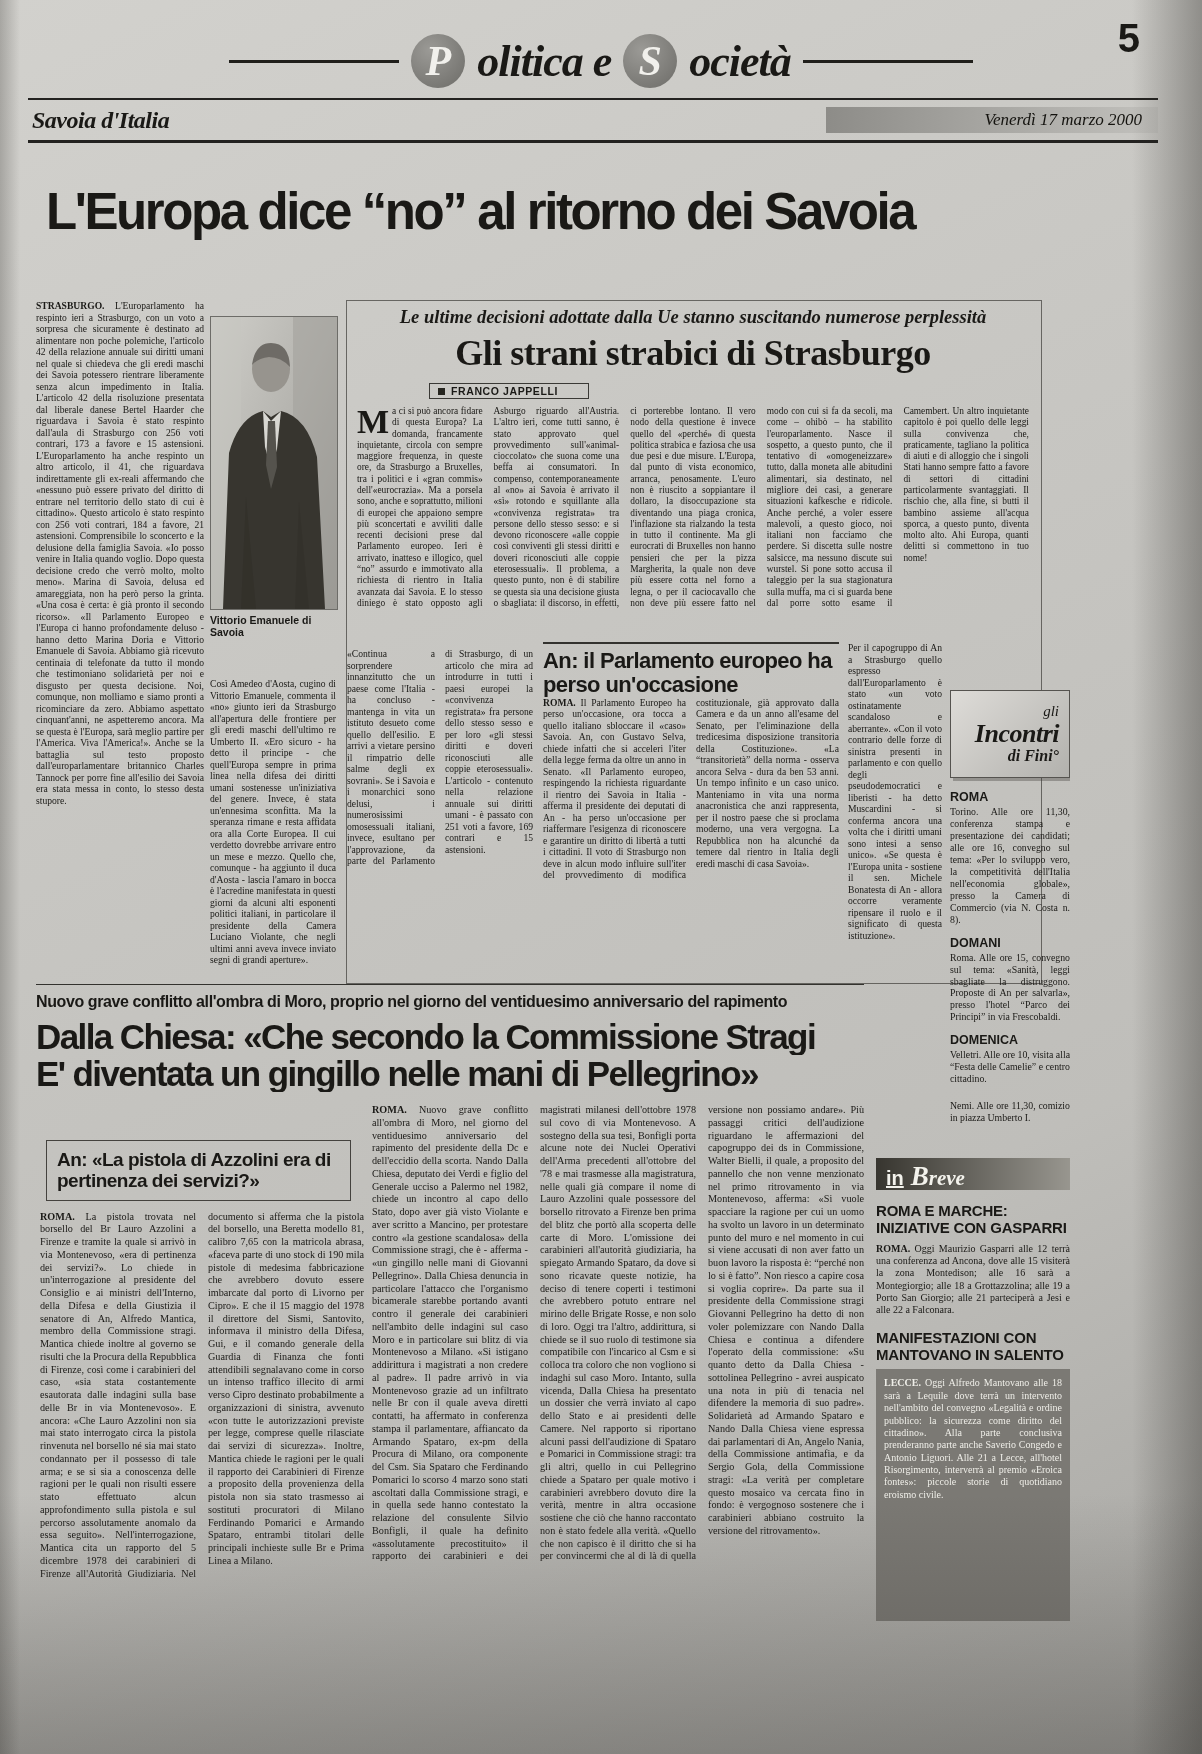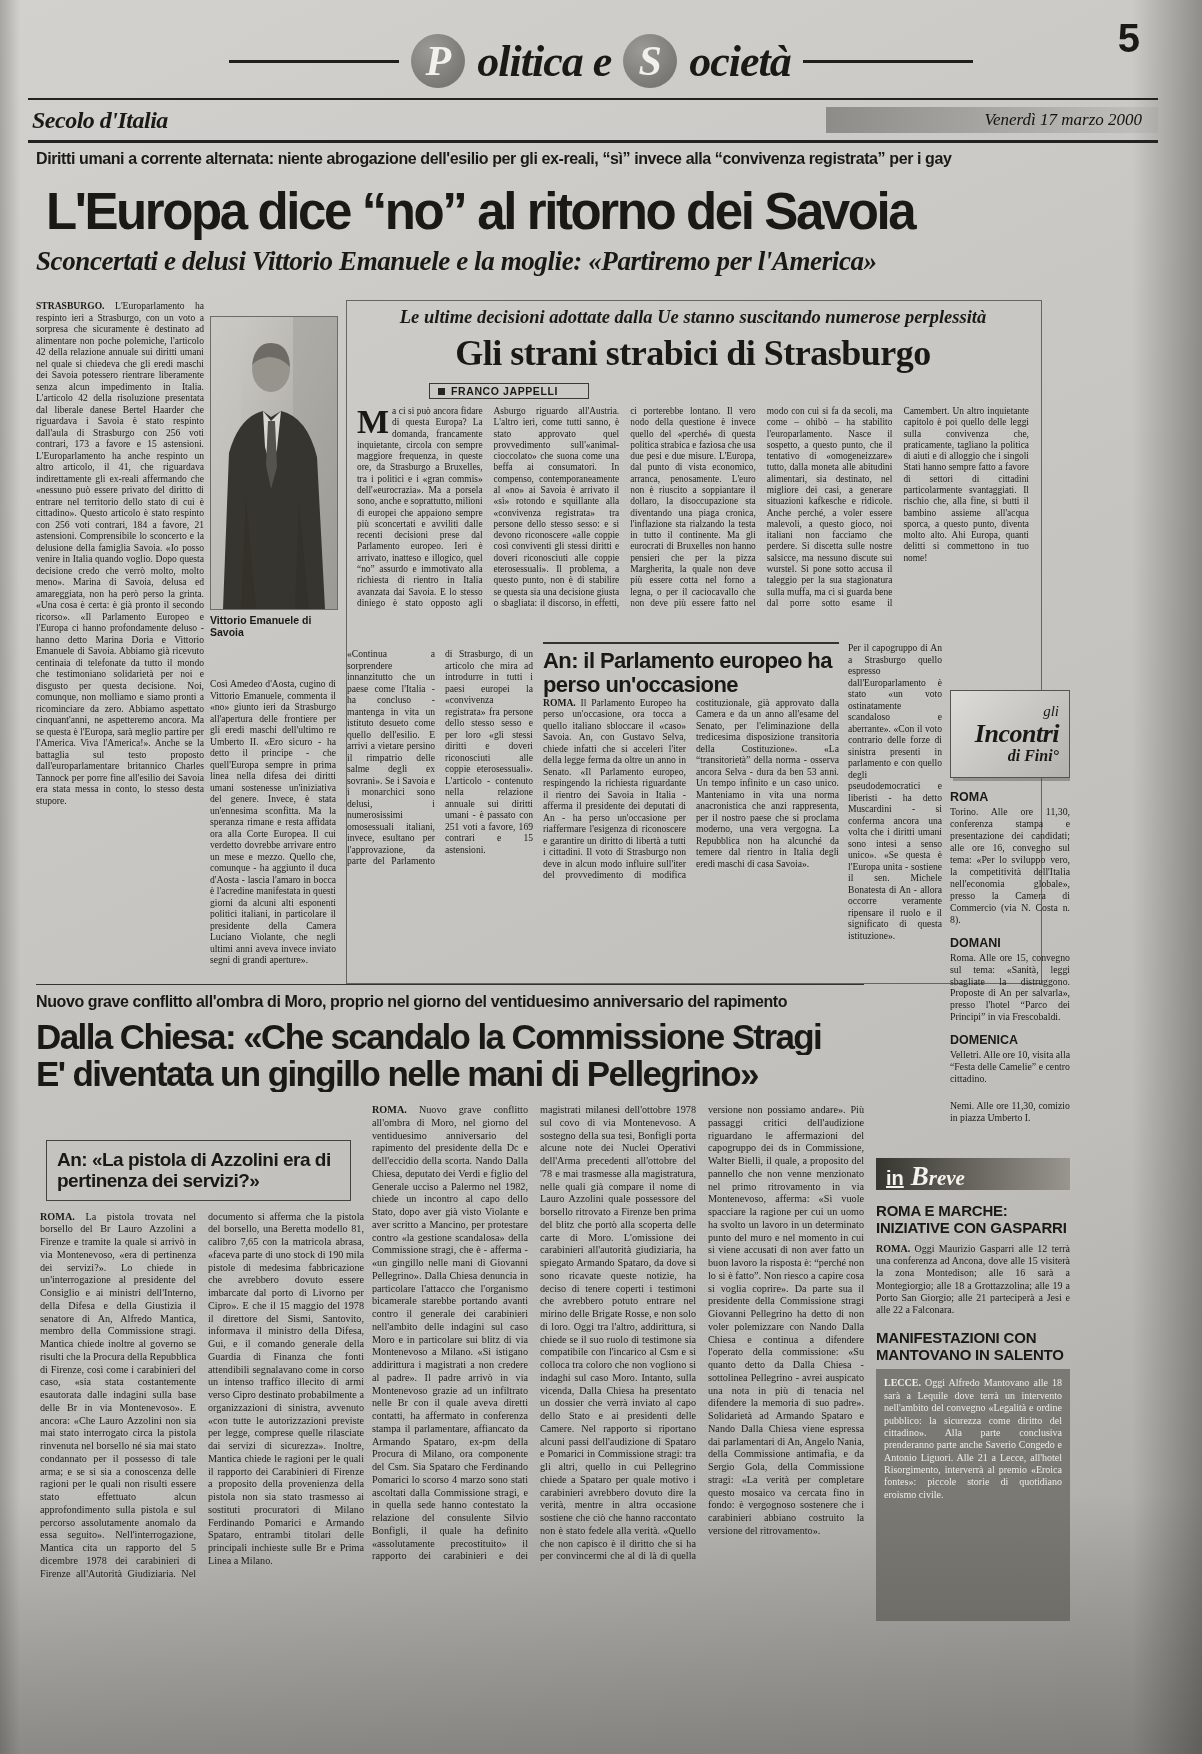--- a/index.html
+++ b/index.html
@@ -92,27 +92,25 @@
   <div class="page-number">5</div>
   <div class="section-header">
     <span class="h-rule"></span>
     <span class="disc">P</span>
     <span class="sec-word">olitica e</span>
     <span class="disc">S</span>
     <span class="sec-word">ocietà</span>
     <span class="h-rule"></span>
   </div>
   <div class="masthead">
-    <span class="np-logo">Secolo d'Italia</span>
+    <span class="np-logo">Savoia d'Italia</span>
     <span class="datebar">Venerdì 17 marzo 2000</span>
   </div>
 
-  <div id="kicker1" class="abs">Diritti umani a corrente alternata: niente abrogazione dell'esilio per gli ex-reali, “sì” invece alla “convivenza registrata” per i gay</div>
   <h1 id="headline1" class="abs">L'Europa dice “no” al ritorno dei Savoia</h1>
-  <div id="subhead1" class="abs">Sconcertati e delusi Vittorio Emanuele e la moglie: «Partiremo per l'America»</div>
 
   <div id="colA" class="abs bt"><span class="dl">STRASBURGO.</span> <span>L'Europarlamento ha respinto ieri a Strasburgo, con un voto a sorpresa che sicuramente è destinato ad alimentare non poche polemiche, l'articolo 42 della relazione annuale sui diritti umani nel quale si chiedeva che gli eredi maschi dei Savoia potessero rientrare liberamente senza alcun impedimento in Italia. L'articolo 42 della risoluzione presentata dal liberale danese Bertel Haarder che riguardava i Savoia è stato respinto dall'aula di Strasburgo con 256 voti contrari, 173 a favore e 15 astensioni. L'Europarlamento ha anche respinto un altro articolo, il 41, che riguardava indirettamente gli ex-reali affermando che «nessuno può essere privato del diritto di entrare nel territorio dello stato di cui è cittadino». Questo articolo è stato respinto con 256 voti contrari, 184 a favore, 21 astensioni. Comprensibile lo sconcerto e la delusione della famiglia Savoia. «Io posso venire in Italia quando voglio. Dopo questa decisione credo che verrò molto, molto meno». Marina di Savoia, delusa ed amareggiata, non ha però perso la grinta. «Una cosa è certa: è già pronto il secondo ricorso». «Il Parlamento Europeo e l'Europa ci hanno profondamente deluso - hanno detto Marina Doria e Vittorio Emanuele di Savoia. Abbiamo già ricevuto centinaia di telefonate da tutto il mondo che testimoniano solidarietà per noi e disgusto per questa decisione. Noi, comunque, non molliamo e siamo pronti a ricominciare da zero. Abbiamo aspettato cinquant'anni, ne aspetteremo ancora. Ma se questa è l'Europa, sarà meglio partire per l'America. Viva l'America!». Anche se la battaglia sul testo proposto dall'europarlamentare britannico Charles Tannock per porre fine all'esilio dei Savoia era stata messa in conto, lo stesso desta stupore.</span></div>
 
   <figure id="photoWrap" class="abs">
     <svg class="photo" viewBox="0 0 126 292" preserveAspectRatio="none">
       <defs>
         <linearGradient id="pbg" x1="0" y1="0" x2="1" y2="1">
           <stop offset="0" stop-color="#cfcec9"></stop>
             <stop offset="0.5" stop-color="#b4b3ae"></stop>
             <stop offset="1" stop-color="#8f8e89"></stop>
@@ -171,21 +169,21 @@
       <div class="finiText">Velletri. Alle ore 10, visita alla “Festa delle Camelie” e centro cittadino.</div>
     </div>
     <div class="finiEvent">
       <div class="finiDay"></div>
       <div class="finiText">Nemi. Alle ore 11,30, comizio in piazza Umberto I.</div>
     </div>
   </aside>
 
   <div id="kicker2" class="abs">Nuovo grave conflitto all'ombra di Moro, proprio nel giorno del ventiduesimo anniversario del rapimento</div>
   <h2 id="headline2" class="abs">
-    <div>Dalla Chiesa: «Che scandalo la Commissione Stragi</div>
+    <div>Dalla Chiesa: «Che secondo la Commissione Stragi</div>
     <div>E' diventata un gingillo nelle mani di Pellegrino»</div>
   </h2>
 
   <section id="azzolini" class="abs">
     <h3 class="azTitle">An: «La pistola di Azzolini era di pertinenza dei servizi?»</h3>
     <div class="azBody bt"><span class="dl">ROMA.</span> <span>La pistola trovata nel borsello del Br Lauro Azzolini a Firenze e tramite la quale si arrivò in via Montenevoso, «era di pertinenza dei servizi?». Lo chiede in un'interrogazione al presidente del Consiglio e ai ministri dell'Interno, della Difesa e della Giustizia il senatore di An, Alfredo Mantica, membro della Commissione stragi. Mantica chiede inoltre al governo se risulti che la Procura della Repubblica di Firenze, così come i carabinieri del caso, «sia stata costantemente esautorata dalle indagini sulla base delle Br in via Montenevoso». E ancora: «Che Lauro Azzolini non sia mai stato interrogato circa la pistola rinvenuta nel borsello né sia mai stato condannato per il possesso di tale arma; e se si sia a conoscenza delle ragioni per le quali non risulti essere stato effettuato alcun approfondimento sulla pistola e sul percorso assolutamente anomalo da essa seguito». Nell'interrogazione, Mantica cita un rapporto del 5 dicembre 1978 dei carabinieri di Firenze all'Autorità Giudiziaria. Nel documento si afferma che la pistola del borsello, una Beretta modello 81, calibro 7,65 con la matricola abrasa, «faceva parte di uno stock di 190 mila pistole di medesima fabbricazione che avrebbero dovuto essere imbarcate dal porto di Livorno per Cipro». E che il 15 maggio del 1978 il direttore del Sismi, Santovito, informava il ministro della Difesa, Gui, e il comando generale della Guardia di Finanza che fonti attendibili segnalavano come in corso un intenso traffico illecito di armi verso Cipro destinato probabilmente a organizzazioni di sinistra, avvenuto «con tutte le autorizzazioni previste per legge, comprese quelle rilasciate dai servizi di sicurezza». Inoltre, Mantica chiede le ragioni per le quali il rapporto dei Carabinieri di Firenze a proposito della provenienza della pistola non sia stato trasmesso ai sostituti procuratori di Milano Ferdinando Pomarici e Armando Spataro, entrambi titolari delle principali inchieste sulle Br e Prima Linea a Milano.</span></div>
   </section>
 
   <div id="colM" class="abs">
     <div class="mBody bt"><span class="dl">ROMA.</span> <span>Nuovo grave conflitto all'ombra di Moro, nel giorno del ventiduesimo anniversario del rapimento del presidente della Dc e dell'eccidio della scorta. Nando Dalla Chiesa, deputato dei Verdi e figlio del Generale ucciso a Palermo nel 1982, chiede un incontro al capo dello Stato, dopo aver già visto Violante e aver scritto a Mancino, per protestare contro «la gestione scandalosa» della Commissione stragi, che è - afferma - «un gingillo nelle mani di Giovanni Pellegrino». Dalla Chiesa denuncia in particolare l'attacco che l'organismo bicamerale starebbe portando avanti contro il generale dei carabinieri nell'ambito delle indagini sul caso Moro e in particolare sui blitz di via Montenevoso a Milano. «Si istigano addirittura i magistrati a non credere al padre». Il padre arrivò in via Montenevoso grazie ad un infiltrato nelle Br con il quale aveva diretti contatti, ha affermato in conferenza stampa il parlamentare, affiancato da Armando Spataro, ex-pm della Procura di Milano, ora componente del Csm. Sia Spataro che Ferdinando Pomarici lo scorso 4 marzo sono stati ascoltati dalla Commissione stragi, e in quella sede hanno contestato la relazione del consulente Silvio Bonfigli, il quale ha definito «assolutamente precostituito» il rapporto dei carabinieri e dei magistrati milanesi dell'ottobre 1978 sul covo di via Montenevoso. A sostegno della sua tesi, Bonfigli porta alcune note dei Nuclei Operativi dell'Arma precedenti all'ottobre del '78 e mai trasmesse alla magistratura, nelle quali già compare il nome di Lauro Azzolini quale possessore del borsello ritrovato a Firenze ben prima del blitz che portò alla scoperta delle carte di Moro. L'omissione dei carabinieri all'autorità giudiziaria, ha spiegato Armando Spataro, da dove si sono ricavate queste notizie, ha deciso di tenere coperti i testimoni che avrebbero potuto entrare nel mirino delle Brigate Rosse, e non solo di loro. Oggi tra l'altro, addirittura, si chiede se il suo ruolo di testimone sia compatibile con l'incarico al Csm e si colloca tra coloro che non vogliono si indaghi sul caso Moro. Intanto, sulla vicenda, Dalla Chiesa ha presentato un dossier che verrà inviato al capo dello Stato e ai presidenti delle Camere. Nel rapporto si riportano alcuni passi dell'audizione di Spataro e Pomarici in Commissione stragi: tra gli altri, quello in cui Pellegrino chiede a Spataro per quale motivo i carabinieri avrebbero dovuto dire la verità, mentre in altra occasione sostiene che ciò che hanno raccontato non è stato fedele alla verità. «Quello che non capisco è il diritto che si ha per convincermi che al di là di quella versione non possiamo andare». Più passaggi critici dell'audizione riguardano le affermazioni del capogruppo dei ds in Commissione, Walter Bielli, il quale, a proposito del pannello che non venne menzionato nel primo ritrovamento in via Montenevoso, afferma: «Si vuole spacciare la ragione per cui un uomo ha svolto un lavoro in un determinato punto del muro e nel momento in cui si viene accusati di non aver fatto un buon lavoro la risposta è: “perché non lo si è fatto”. Non riesco a capire cosa si voglia coprire». Da parte sua il presidente della Commissione stragi Giovanni Pellegrino ha detto di non voler polemizzare con Nando Dalla Chiesa e continua a difendere l'operato della commissione: «Su quanto detto da Dalla Chiesa - sottolinea Pellegrino - avrei auspicato una nota in più di tenacia nel difendere la memoria di suo padre». Solidarietà ad Armando Spataro e Nando Dalla Chiesa viene espressa dai parlamentari di An, Angelo Nania, della Commissione antimafia, e da Sergio Gola, della Commissione stragi: «La verità per completare questo mosaico va cercata fino in fondo: è vergognoso sostenere che i carabinieri abbiano costruito la versione del ritrovamento».</span></div>

